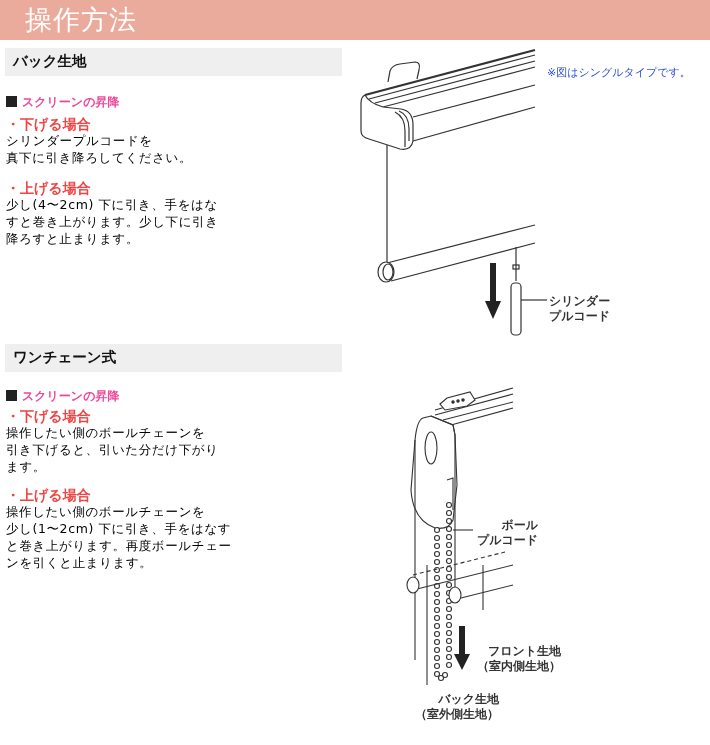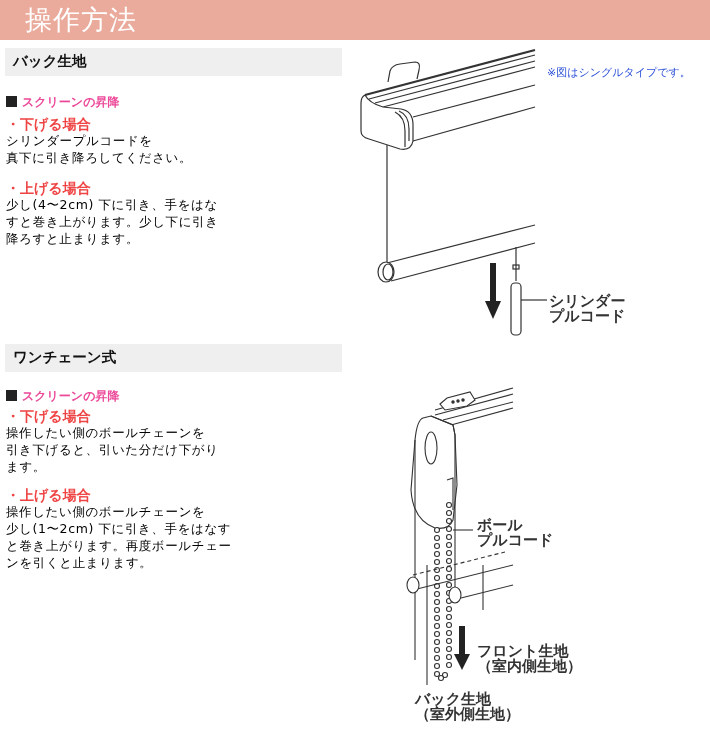--- a/index.html
+++ b/index.html
@@ -7,21 +7,21 @@
          font-family: "DejaVu Sans", "Liberation Sans", sans-serif; color: #222; }
   .banner { position: absolute; left: 0; top: 0; width: 710px; height: 40px; background: #eaab9c; }
   .banner-title { position: absolute; left: 25px; top: 2px; font-size: 27px; color: #ffffff; letter-spacing: 1px; line-height: 36px; }
   .section-bar { position: absolute; left: 5px; width: 337px; height: 28px; background: #efefef; }
   .section-bar span { position: absolute; left: 8px; top: 4px; font-size: 14.5px; font-weight: bold; color: #111; }
   .subhead { position: absolute; font-size: 12px; font-weight: bold; color: #ec4899; }
   .subhead .sq { display: inline-block; width: 11px; height: 11px; background: #222; margin-right: 5px; vertical-align: -1px; }
   .case-label { position: absolute; font-size: 14px; font-weight: bold; color: #ef4444; text-align: right; }
   .body-text { position: absolute; font-size: 12.5px; color: #000000; line-height: 17px; white-space: pre-line; letter-spacing: 0.6px; }
   .note { position: absolute; left: 547px; top: 65px; font-size: 11px; font-weight: normal; color: #2a4fd6; }
-  .callout { position: absolute; font-size: 15px; font-weight: bold; color: #333; line-height: 15px; white-space: pre-line; }
+  .callout { position: absolute; font-size: 12px; font-weight: bold; color: #333; line-height: 15px; white-space: pre-line; text-align: right; }
   svg { position: absolute; }
 </style>
 </head>
 <body>
 
 <div class="banner">
   <div class="banner-title">操作方法</div>
 </div>
 
 <div class="section-bar" style="top:48px;">

